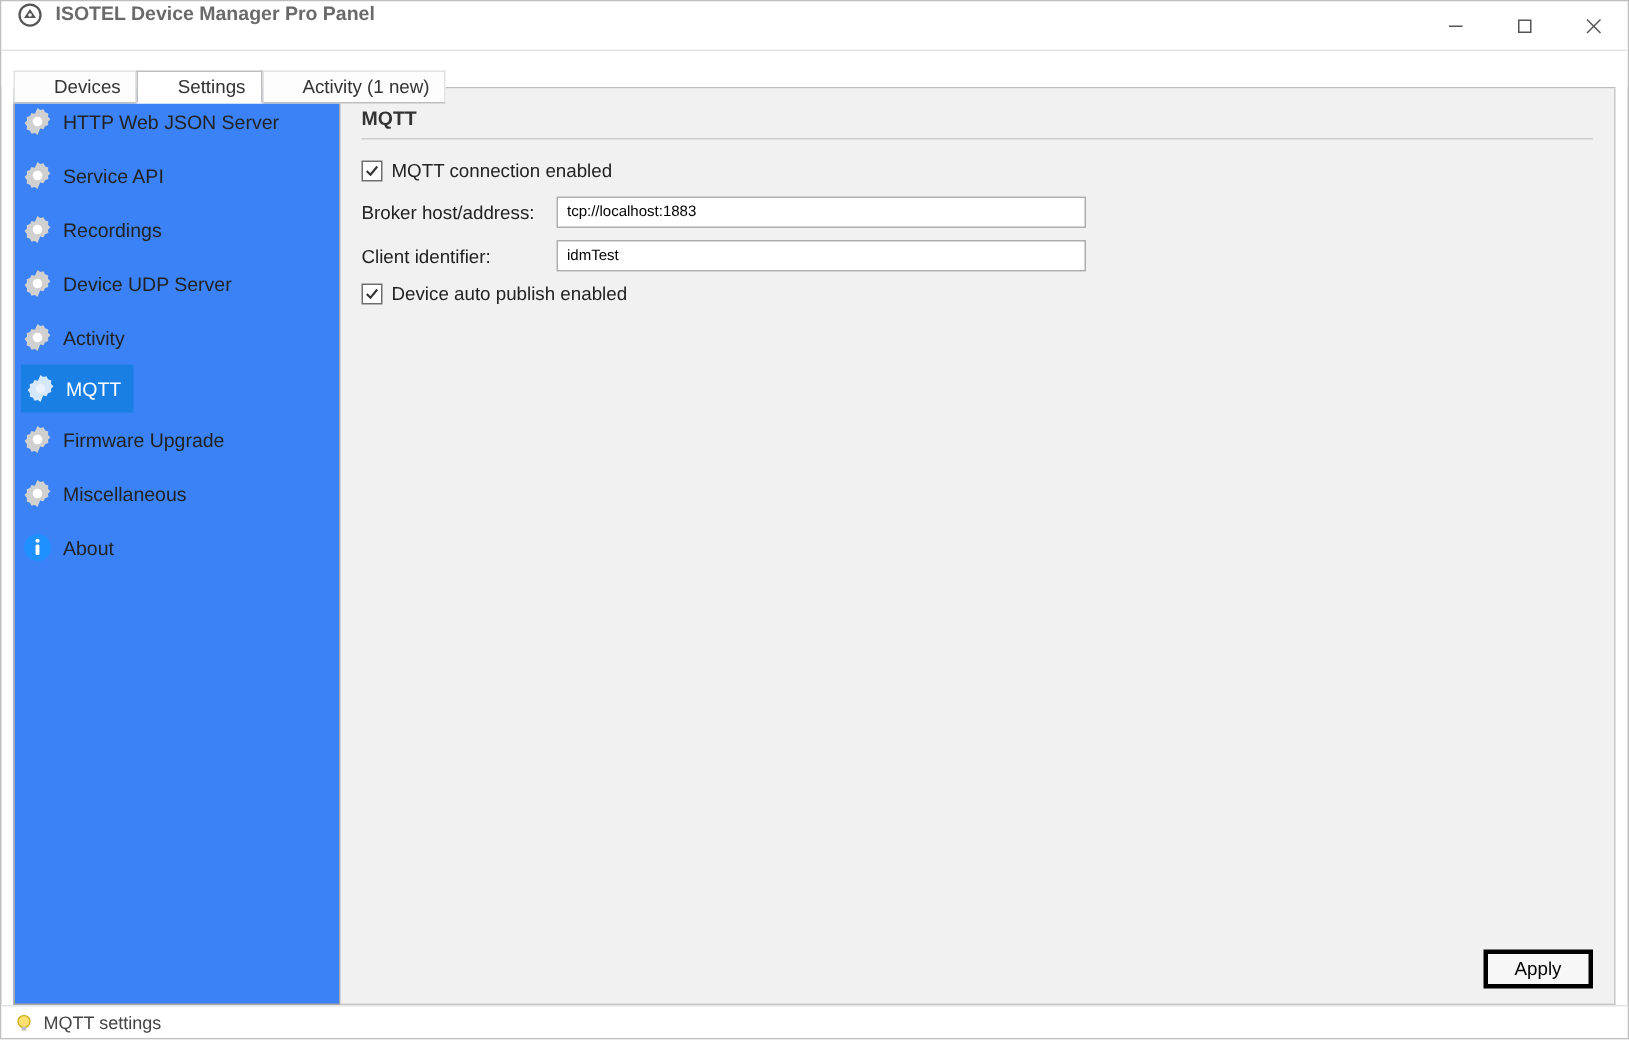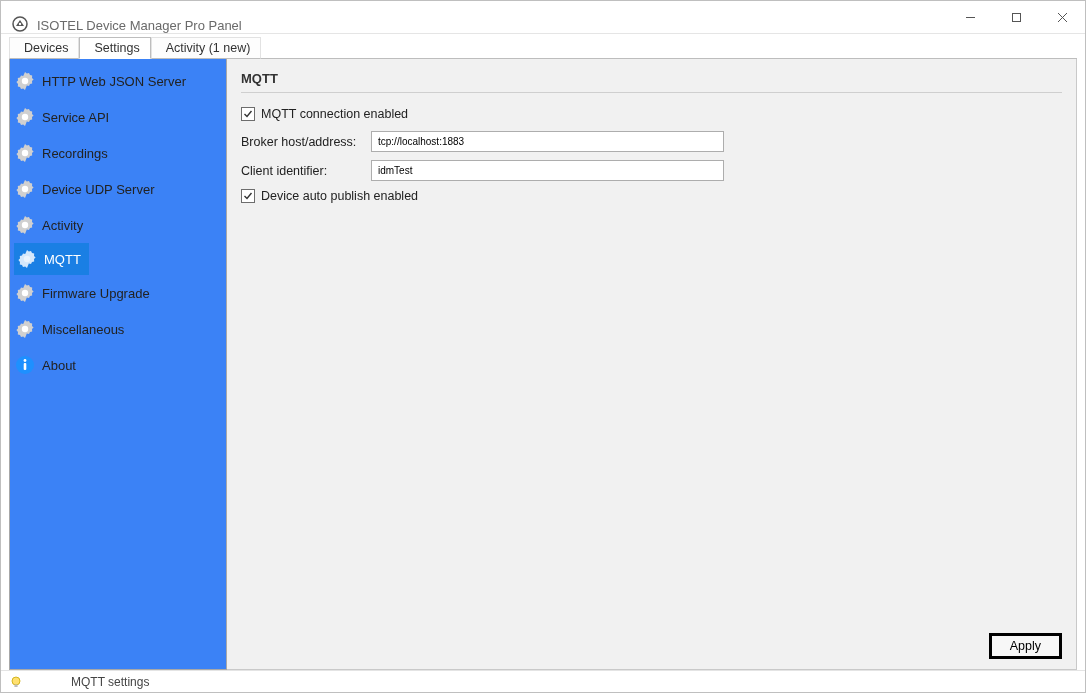--- a/index.html
+++ b/index.html
@@ -16,23 +16,24 @@
     width: 1086px; height: 693px;
     border: 1px solid #bfbfbf;
     display: flex;
     flex-direction: column;
     background: #fff;
   }
   
   .titlebar {
     height: 33px;
     display: flex;
-    align-items: flex-end;
+    align-items: flex-start;
     border-bottom: 1px solid #e5e5e5;
     background: #ffffff;
+    font-weight: bold;
   }
   .titlebar .app-icon {
     width: 18px; height: 18px;
     margin: 0 8px 0 10px;
     display: flex; align-items: center; justify-content: center;
   }
   .titlebar .title {
     font-size: 13px;
     color: #6a6a6a;
   }
@@ -50,29 +51,29 @@
   
   .tabbar {
     display: flex;
     align-items: flex-end;
     padding-left: 8px;
     height: 24px;
     background: #fff;
     border-bottom: 0;
   }
   .tab {
-    padding: 3px 10px 3px 14px;
+    padding: 3px 10px 3px 26px;
     font-size: 12.5px;
     color: #333;
     border: 1px solid transparent;
     border-bottom: none;
     background: #f5f5f5;
     margin-right: 0;
     position: relative;
-    top: 1px;
+    top: 11px;
     cursor: default;
   }
   .tab.active {
     background: #fff;
     border: 1px solid #bdbdbd;
     border-bottom: 1px solid #fff;
     z-index: 2;
   }
   .tab.inactive {
     background: #fdfdfd;
@@ -195,21 +196,20 @@
   
   .statusbar {
     height: 22px;
     display: flex;
     align-items: center;
     padding: 0 8px;
     border-top: 1px solid #e4e4e4;
     font-size: 12px;
     color: #444;
     background: #fff;
-    gap: 42px;
   }
   .statusbar .bulb {
     margin-right: 6px;
     display: flex; align-items: center;
   }
 </style>
 </head>
 <body>
 
 <div class="window">

